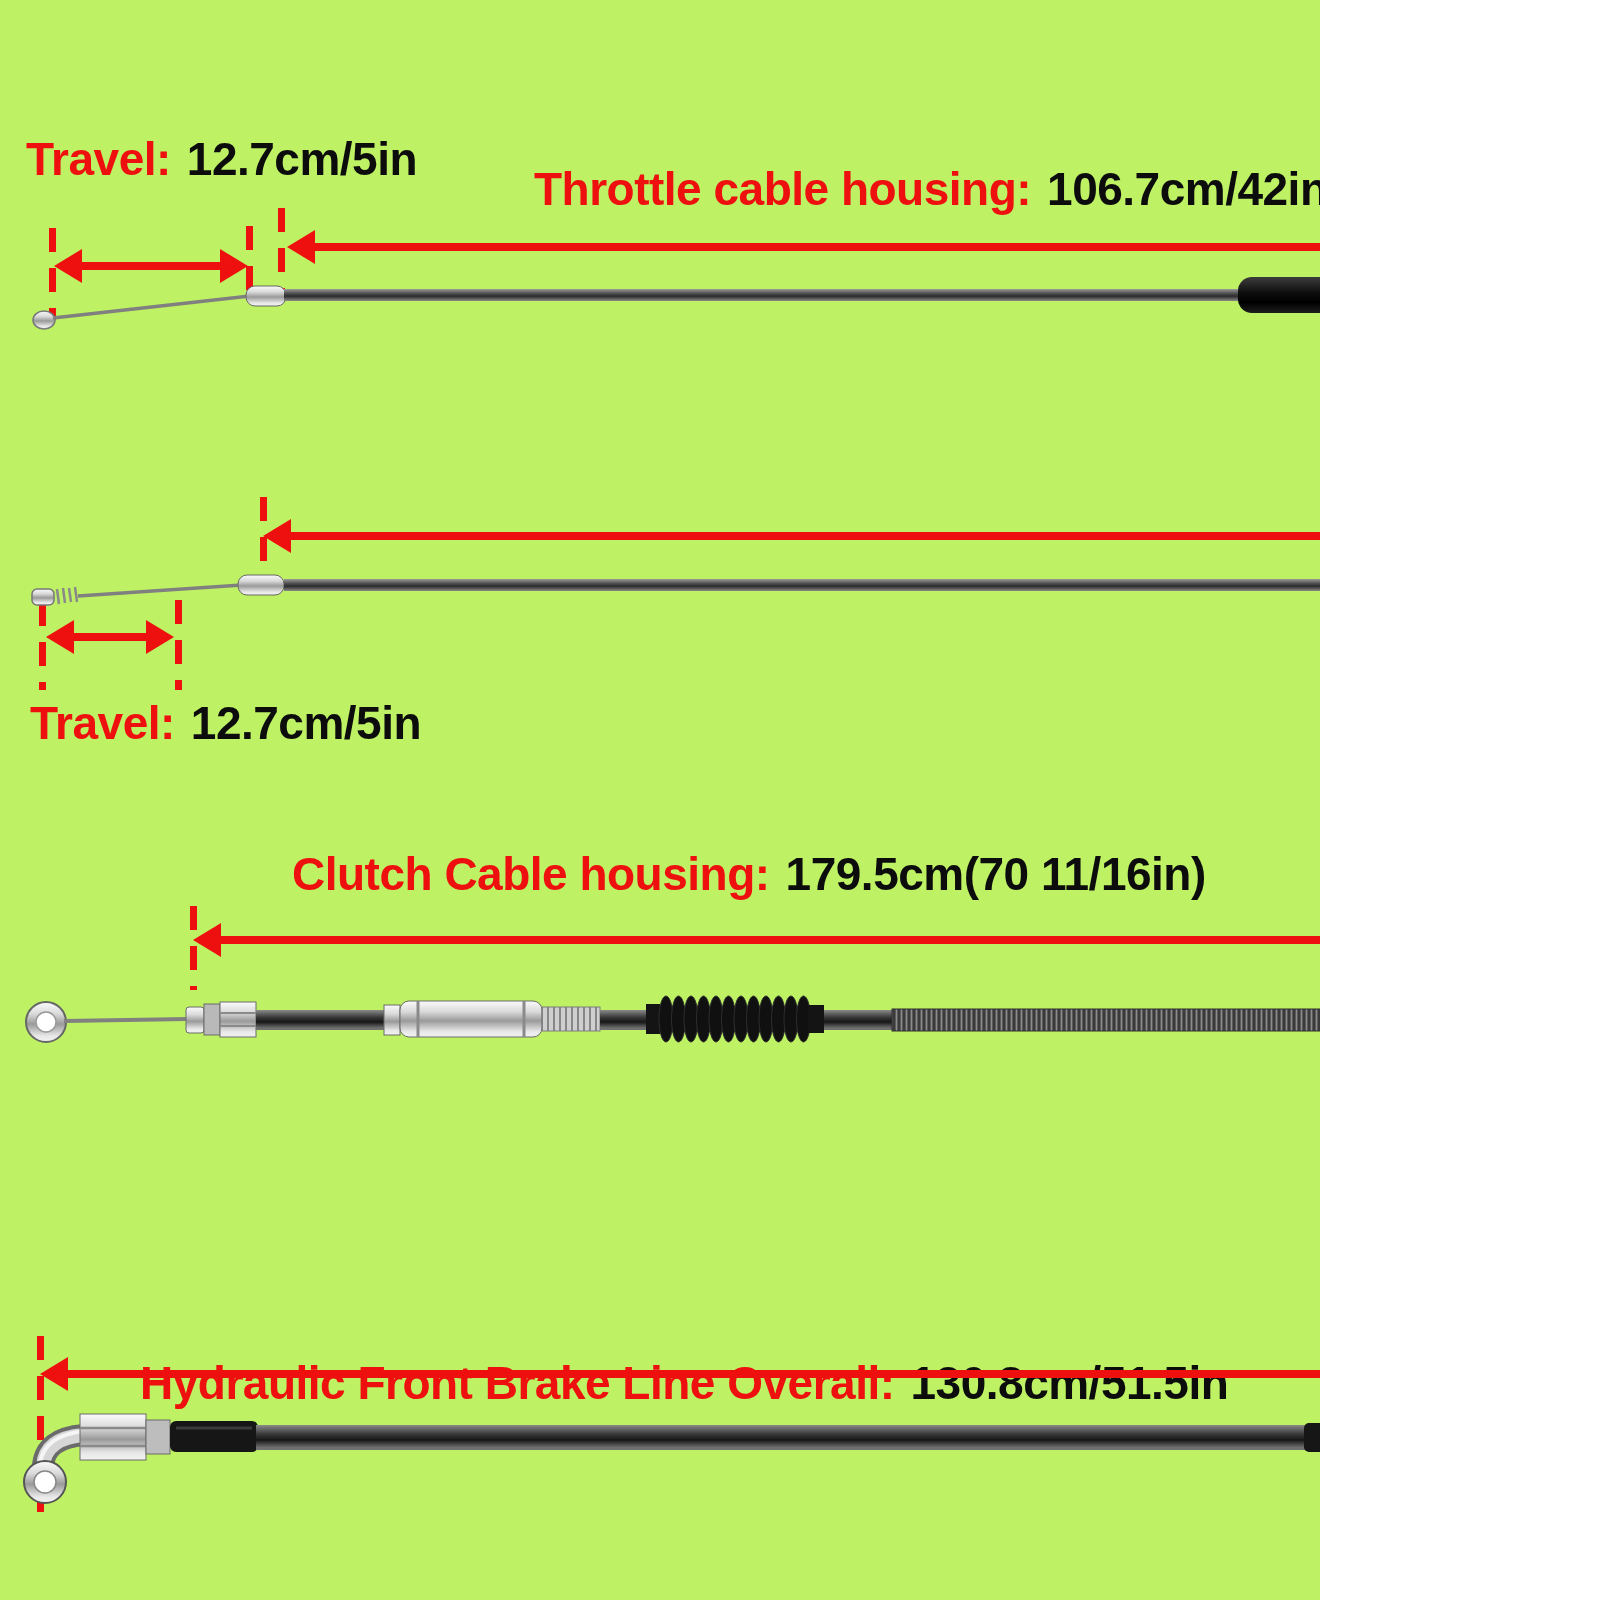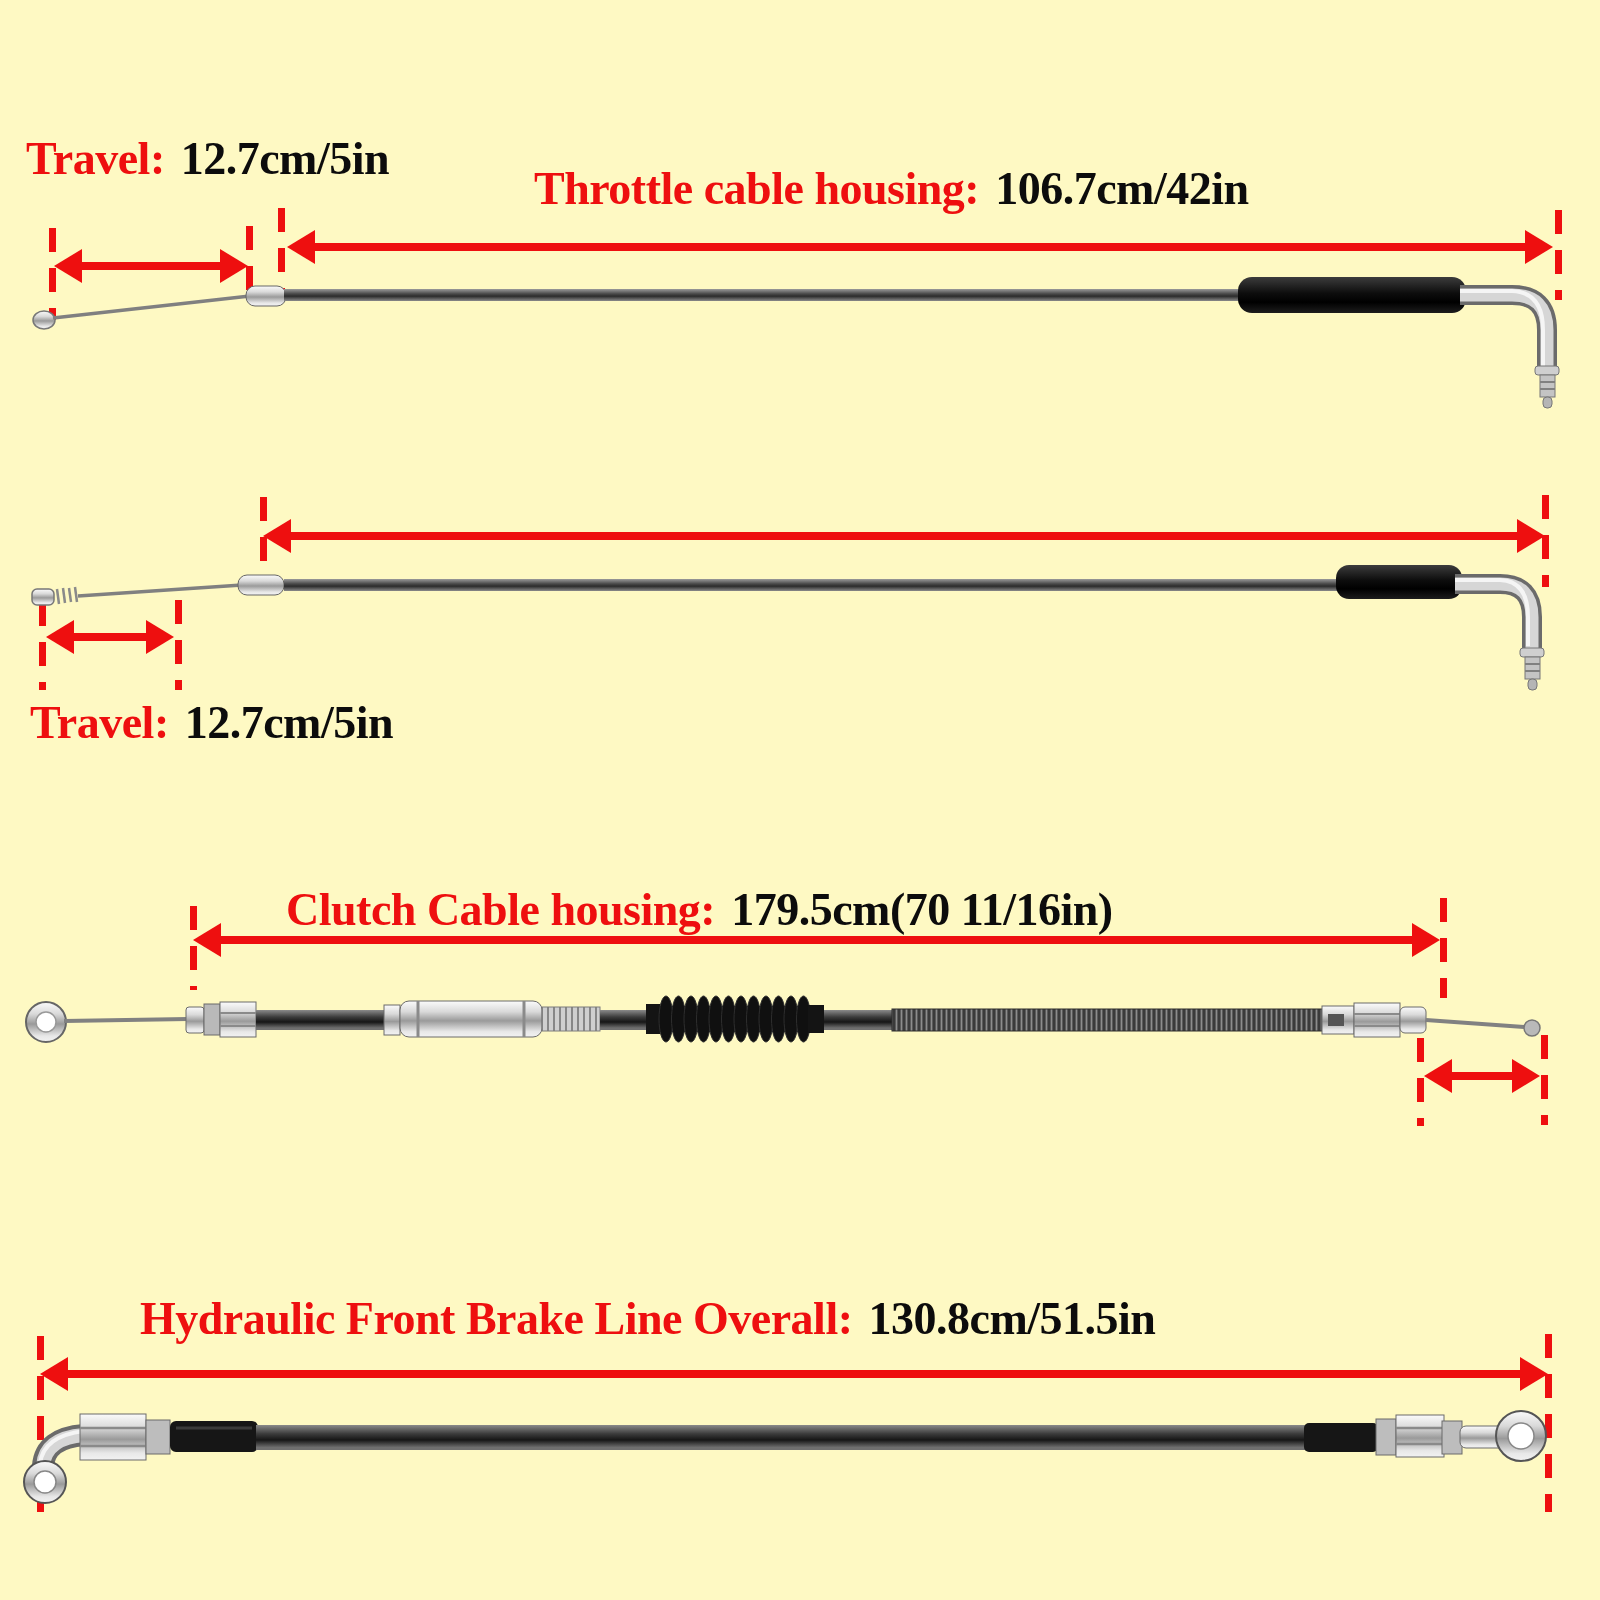--- a/index.html
+++ b/index.html
@@ -1,19 +1,19 @@
 <!DOCTYPE html>
 <html style="--red: #ee0f0f; --ink: #0c0c0c;"><head>
 <meta charset="utf-8">
 <style>
   :root{ --red:#ee0f0f; --ink:#0c0c0c; }
   html,body{margin:0;padding:0;background:#ffffff;}
   .canvas{
-    position:relative; width:1600px; height:1600px; background:#fef9c3;
-    font-family:Liberation Serif, serif; overflow:hidden;
+    position:relative; width:1320px; height:1600px; background:#bef264;
+    font-family:Liberation Sans, sans-serif; overflow:hidden;
   }
   .lbl{position:absolute; font-size:46px; font-weight:700; letter-spacing:-0.5px; white-space:nowrap; line-height:1.1;}
   .lbl .k{color:var(--red);}
   .lbl .v{color:var(--ink); margin-left:16px;}
   .vdash{
     position:absolute; width:7px;
     background:repeating-linear-gradient(180deg, var(--red) 0 24px, transparent 24px 40px);
   }
   .harrow{position:absolute; height:8px; background:var(--red);}
   .harrow::before{
@@ -134,21 +134,21 @@
       <line x1="1525" y1="109" x2="1540" y2="109" stroke="#808080" stroke-width="2"></line>
       <line x1="1525" y1="116" x2="1540" y2="116" stroke="#808080" stroke-width="2"></line>
       <rect x="1528" y="124" width="9" height="11" rx="4" fill="#b5b5b5" stroke="#777"></rect>
     </g>
   </svg>
 
   <div class="lbl" style="left:30px;top:698px;">
     <span class="k">Travel:</span><span class="v">12.7cm/5in</span>
   </div>
 
-  <div class="lbl" style="left:286px;top:849px;margin-top:36px;">
+  <div class="lbl" style="left:292px;top:849px;">
     <span class="k">Clutch Cable housing:</span><span class="v">179.5cm(70 11/16in)</span>
   </div>
 
   <div class="vdash" style="left:190px;top:906px;height:84px;"></div>
   <div class="vdash" style="left:1440px;top:898px;height:100px;"></div>
   <div class="vdash" style="left:1417px;top:1038px;height:88px;"></div>
   <div class="vdash" style="left:1541px;top:1035px;height:90px;"></div>
   <div class="harrow" style="left:221px;top:936px;width:1191px;"></div>
   <div class="harrow" style="left:1452px;top:1072px;width:60px;"></div>
 
@@ -197,21 +197,21 @@
       <rect x="1354" y="43" width="46" height="34" fill="url(#chromeV)" stroke="#6a6a6a"></rect>
       <line x1="1354" y1="54" x2="1400" y2="54" stroke="#8a8a8a" stroke-width="2"></line>
       <line x1="1354" y1="66" x2="1400" y2="66" stroke="#8a8a8a" stroke-width="2"></line>
       <rect x="1400" y="47" width="26" height="26" rx="5" fill="url(#chromeV)" stroke="#6a6a6a"></rect>
       <line x1="1426" y1="60" x2="1524" y2="67" stroke="#818181" stroke-width="4"></line>
       <circle cx="1532" cy="68" r="8" fill="#b9b9b9" stroke="#777" stroke-width="1.5"></circle>
     </g>
   </svg>
 
 
-  <div class="lbl" style="left:140px;top:1294px;text-align:right;">
+  <div class="lbl" style="left:140px;top:1358px;text-align:right;">
     <span class="k">Hydraulic Front Brake Line Overall:</span><span class="v">130.8cm/51.5in</span>
   </div>
 
   <div class="vdash" style="left:37px;top:1336px;height:176px;"></div>
   <div class="vdash" style="left:1545px;top:1334px;height:178px;"></div>
   <div class="harrow" style="left:68px;top:1370px;width:1452px;"></div>
 
   <svg class="cable" style="top:1390px;" width="1600" height="160" viewBox="0 0 1600 160">
     <g>
       <path d="M43 76 Q45 48 84 45" fill="none" stroke="#6b6b6b" stroke-width="22"></path>

